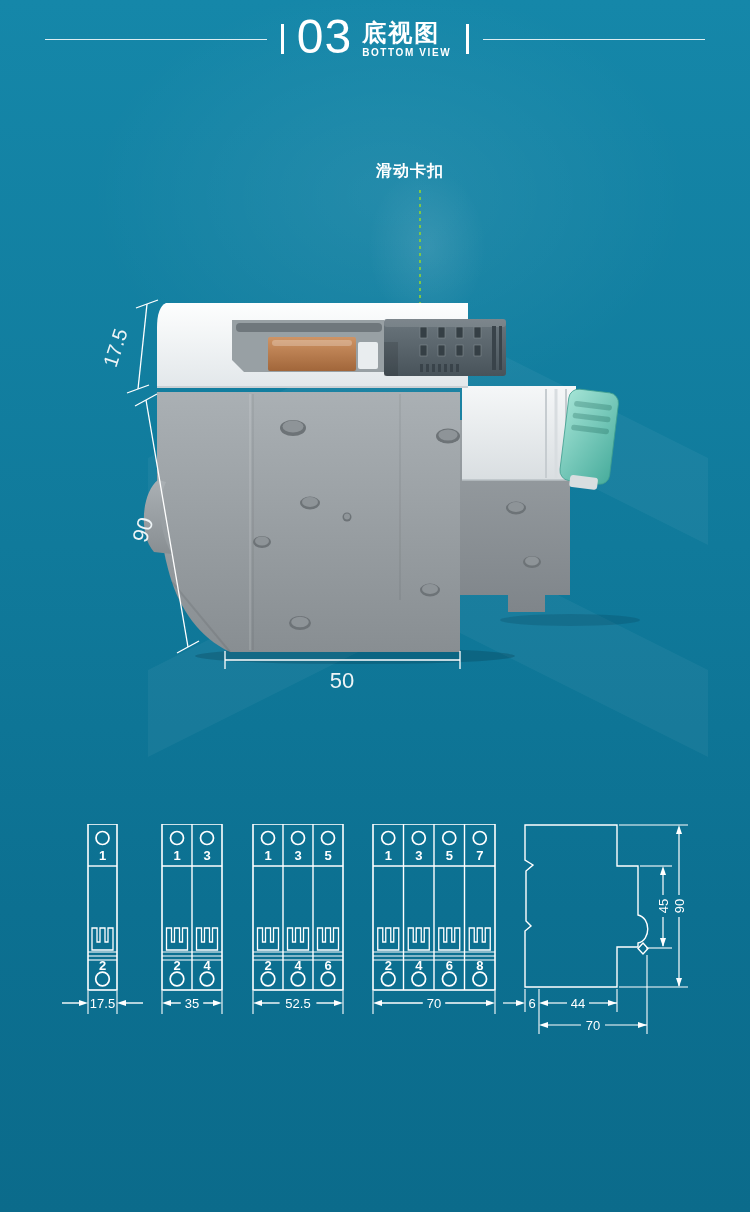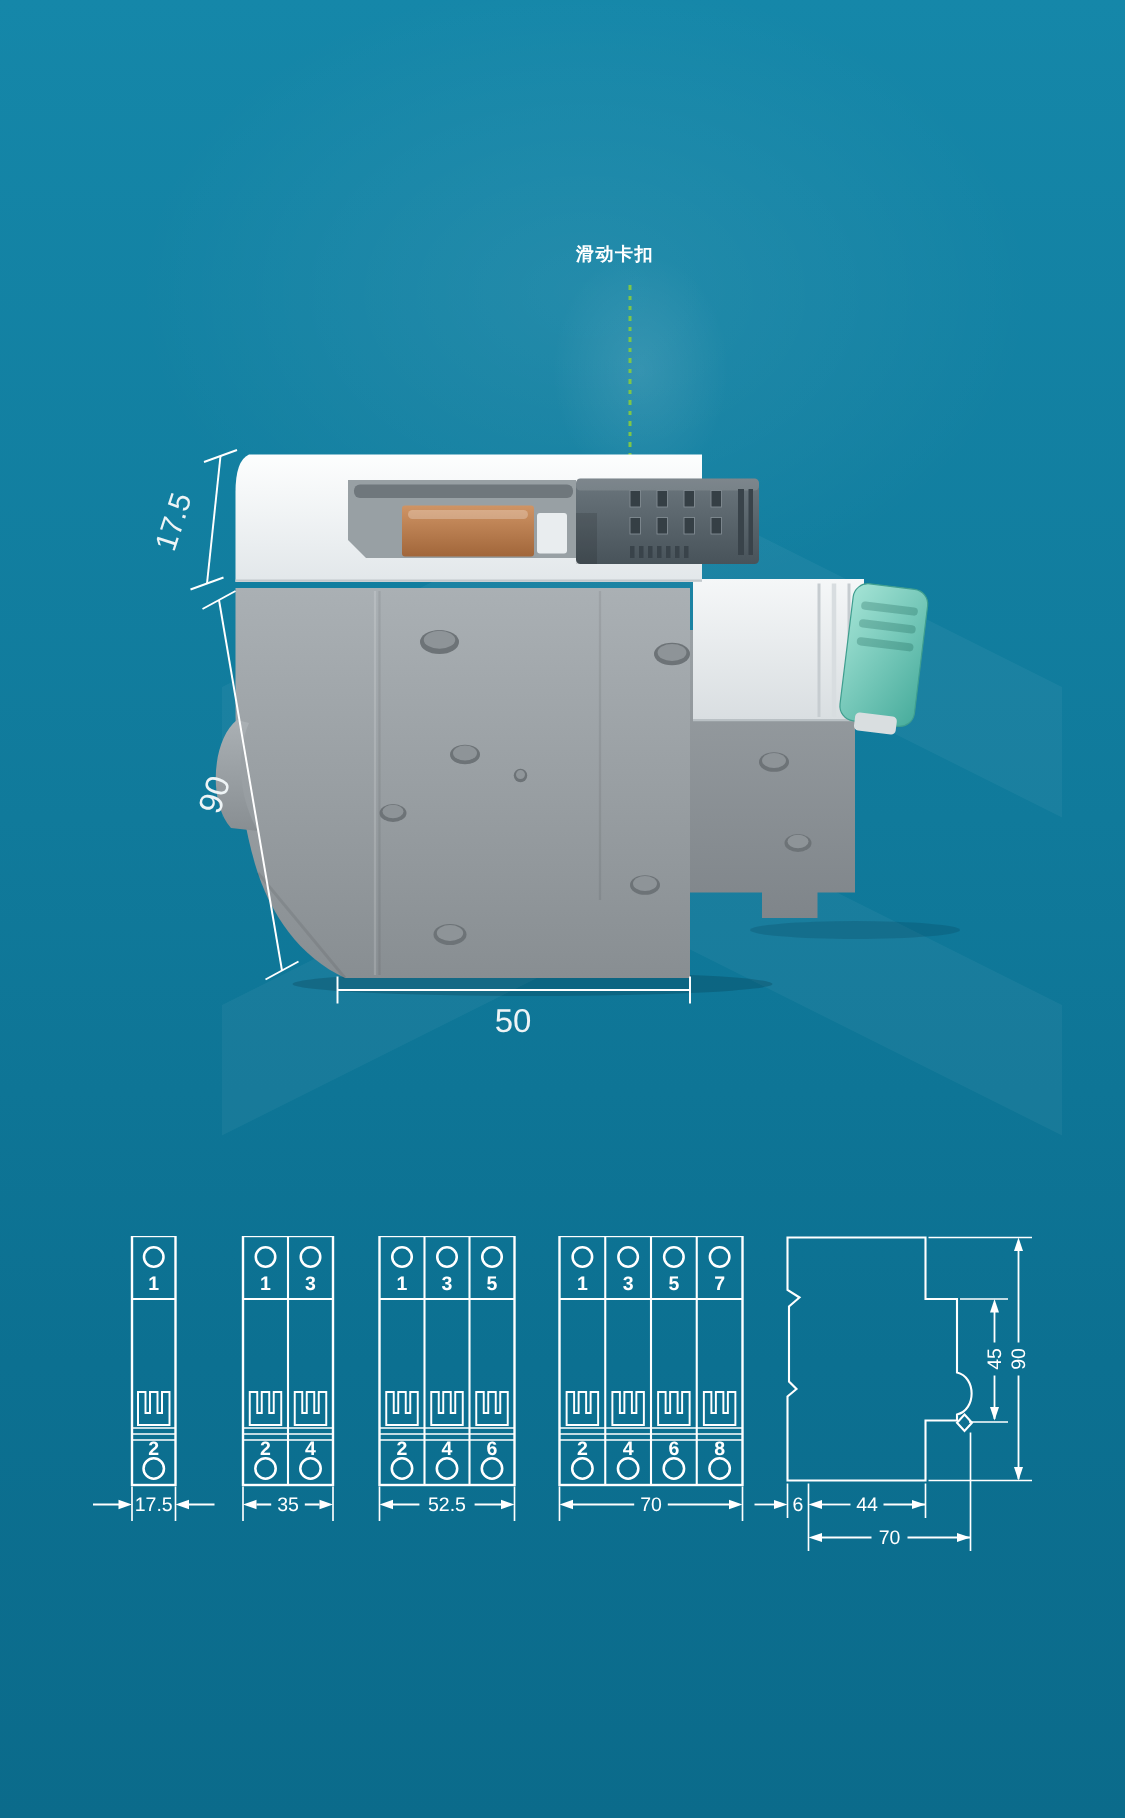--- a/index.html
+++ b/index.html
@@ -19,21 +19,21 @@
   .hbar.l{margin-left:14px;margin-right:13px;}
   .hbar.r{margin-left:13px;margin-right:14px;}
   .hnum{font-size:48px;font-weight:100;color:#fff;line-height:1;letter-spacing:1px;margin-right:10px;margin-top:-4px;}
   .htitles{color:#fff;margin-right:2px;}
   .hcn{font-size:24px;font-weight:700;letter-spacing:2px;line-height:1.05;}
   .hen{font-size:10px;font-weight:700;letter-spacing:1.6px;margin-top:2px;}
   
   .glow{position:absolute;left:368px;top:168px;width:118px;height:158px;border-radius:50%;
         background:radial-gradient(closest-side, rgba(255,255,255,0.10), rgba(255,255,255,0));}
   .callout{position:absolute;left:330px;top:161px;width:160px;text-align:center;
-           color:#fff;font-size:12px;font-weight:700;letter-spacing:1px;}
+           color:#fff;font-size:16px;font-weight:700;letter-spacing:1px;}
   .dotline{position:absolute;left:419px;top:190px;width:2px;height:126px;
            background:repeating-linear-gradient(to bottom,#7dc648 0px,#7dc648 3px,transparent 3px,transparent 7px);}
   
   .product{left:100px;top:290px;}
   .sideview{left:490px;top:824px;}
   .pole-svg{position:absolute;top:824px;height:216px;}
   
   text{fill:#fff;font-family:"Liberation Sans","DejaVu Sans",sans-serif;text-anchor:middle;}
   .tnum{font-size:13px;font-weight:700;}
   .sdim{font-size:13px;font-weight:400;}
@@ -43,20 +43,31 @@
 </head>
 <body>
 
 <div class="page">
 
   <svg class="watermark" width="750" height="1212" viewBox="0 0 750 1212">
     <path d="M428,318 L708,458 L708,545 L428,405 L148,545 L148,458 Z" fill="rgba(255,255,255,0.045)"></path>
     <path d="M428,530 L708,670 L708,757 L428,617 L148,757 L148,670 Z" fill="rgba(255,255,255,0.045)"></path>
   </svg>
 
+  <div class="header">
+    <div class="rule"></div>
+    <div class="hbar l"></div>
+    <div class="hnum">03</div>
+    <div class="htitles">
+      <div class="hcn">底视图</div>
+      <div class="hen">BOTTOM VIEW</div>
+    </div>
+    <div class="hbar r"></div>
+    <div class="rule"></div>
+  </div>
 
   <div class="glow"></div>
   <div class="callout">滑动卡扣</div>
   <div class="dotline"></div>
 
   <svg class="product" width="560" height="410" viewBox="0 0 560 410">
     <defs>
       <linearGradient id="gW" x1="0" y1="0" x2="0" y2="1">
           <stop offset="0" stop-color="#fdfefe"></stop>
           <stop offset="1" stop-color="#e2e7ea"></stop>

